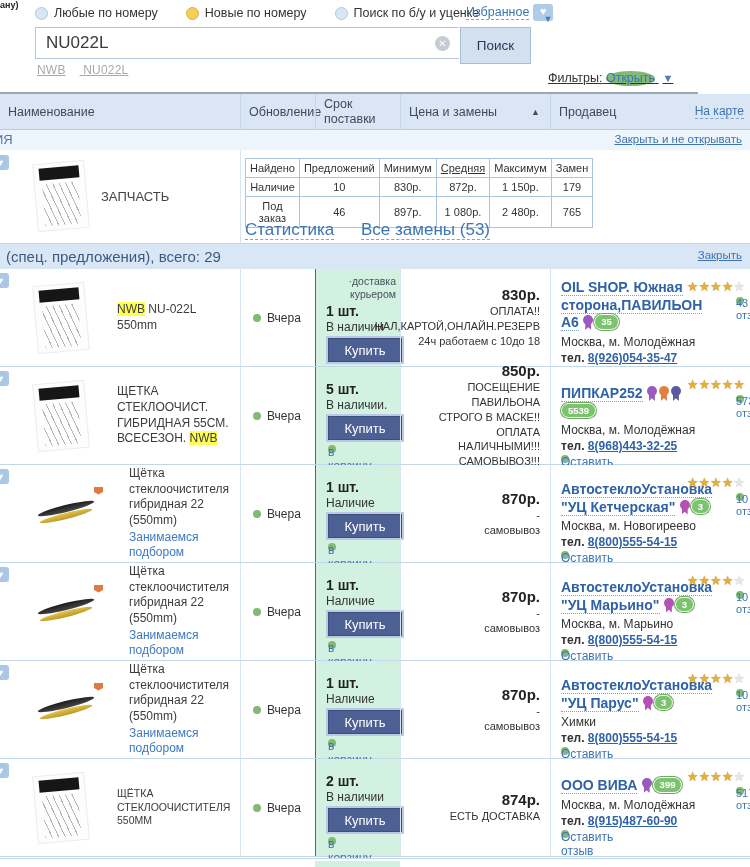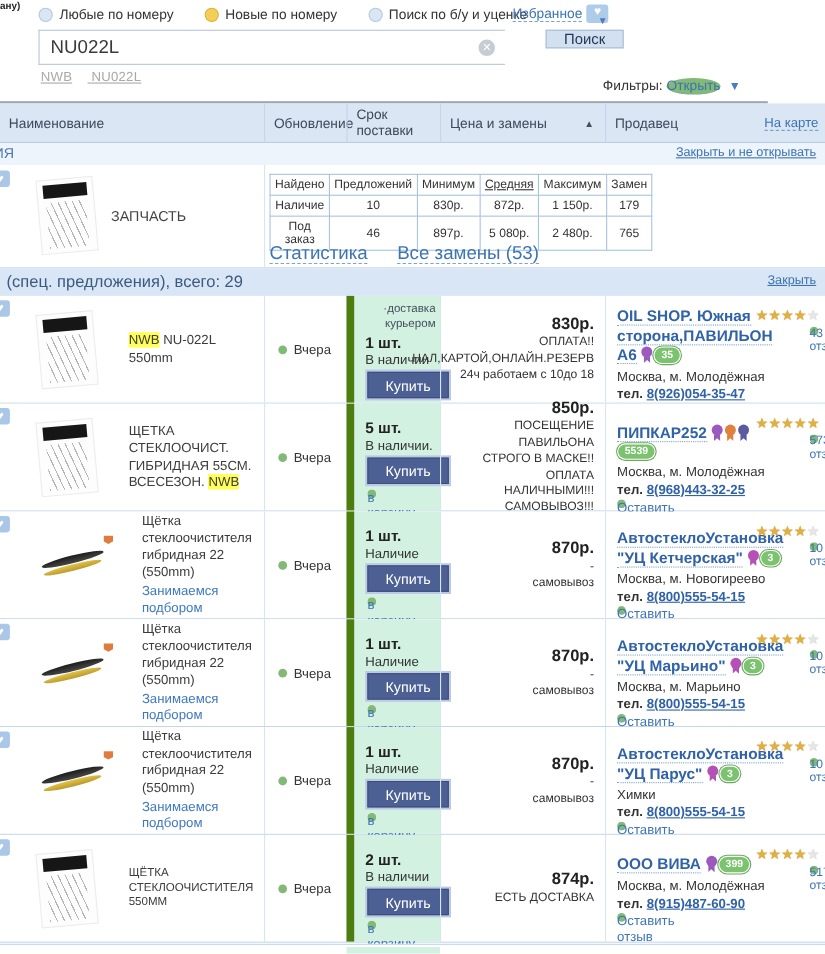--- a/index.html
+++ b/index.html
@@ -21,25 +21,25 @@
   .fav-top { position:absolute; top:4px; left:466px; display:flex; align-items:center; gap:4px; font-size:12.5px; }
   .fav-box { width:20px; height:17px; background:#aecbea; border-radius:3px; position:relative;
              color:#fff; font-size:11px; text-align:center; line-height:15px; }
   .fav-box .chev { position:absolute; right:1px; bottom:-3px; color:#4c7cba; font-size:9px; line-height:9px; }
 
   .search-wrap { position:absolute; top:27px; left:35px; }
   .search-input { width:424px; height:32px; border:1px solid #b6c6da; border-right:none; font-family:"Liberation Sans",sans-serif;
                   font-size:17px; color:#3a3a3a; padding:0 30px 0 10px; outline:none; background:#fff; }
   .clear-x { position:absolute; left:400px; top:9px; width:15px; height:15px; border-radius:50%;
              background:#c7ccd4; color:#fff; font-size:10px; line-height:15px; text-align:center; }
-  .search-btn { position:absolute; left:425px; top:0; width:71px; height:17px; background:#d3e0f0;
-                border:1px solid #a9bdd6; font-family:"Liberation Sans",sans-serif; font-size:13.5px; color:#23395c;margin-left:36px; }
+  .search-btn { position:absolute; left:425px; top:0; width:71px; height:37px; background:#d3e0f0;
+                border:1px solid #a9bdd6; font-family:"Liberation Sans",sans-serif; font-size:13.5px; color:#23395c; }
   .hint { position:absolute; top:63px; left:37px; font-size:12px; color:#a9a9a9; letter-spacing:.2px;text-decoration:underline; }
   .hint span { margin-right:14px; }
-  .filters { position:absolute; top:71px; left:548px; font-size:12.5px; color:#333; }
+  .filters { position:absolute; top:71px; left:548px; font-size:12.5px; color:#333;text-decoration:underline; }
   .filters .chev { color:#4c7cba; font-size:11px; margin-left:4px; }
 
   .topline { position:absolute; top:92px; left:0; width:698px; height:2px; background:#9aa6b4; }
 
   
   .thead { position:absolute; top:94px; left:0; width:750px; height:36px; background:#dae6f4;
            border-bottom:1px solid #b7cde3; font-size:12.5px; color:#3e4a5a; }
   .hc { position:absolute; top:0; height:100%; display:flex; align-items:center; padding-left:8px; }
   .hc.b { border-left:1px solid #c3d6ea; }
   .sort-arrow { position:absolute; right:10px; top:13px; font-size:9px; color:#44505e; }
@@ -70,21 +70,21 @@
   
   .band { position:absolute; top:244px; left:0; width:750px; height:25px; background:#d9e6f5; }
   .band-title { position:absolute; left:6px; top:4px; font-size:15px; color:#3c5a80; }
   .band-close { position:absolute; right:8px; top:5px; font-size:11.5px; }
 
   
   .row { position:absolute; left:0; width:750px; height:98px; background:#fff; border-bottom:1px solid #c3d7ea; }
   .cell { position:absolute; top:0; height:100%; }
   .c1 { left:0; width:240px; display:flex; align-items:center; padding-left:35px; gap:10px; }
   .c2 { left:240px; width:75px; border-left:1px solid #d7e4f1; display:flex; align-items:center; padding-left:12px; gap:6px; font-size:12px; }
-  .c3 { left:315px; width:85px; border-left:7px solid #4d7c0f; background:#d3f1e1; padding:6px 4px 0 10px; }
+  .c3 { left:315px; width:85px; border-left:1px solid #4d7c0f; background:#d3f1e1; padding:6px 4px 0 10px; }
   .c4 { left:400px; width:150px; border-left:1px solid #d7e4f1; display:flex; flex-direction:column; justify-content:center;
         align-items:flex-end; padding-right:10px; text-align:right; }
   .c5 { left:550px; width:200px; border-left:1px solid #d7e4f1; padding:10px 4px 0 10px; font-size:12px; }
   .nm { font-size:12px; color:#3c3c3c; width:138px; line-height:1.3;padding-left:20px; }
   .nm .hl { background:#ffff55; }
   .nm .hl:empty, .nm .sub:empty, .note:empty { display:none; }
   .nm .sub { display:block; font-size:12px; margin-top:1px; color:#3e79c0; }
   .photo { width:64px; height:50px; position:relative; flex:none; }
   .photo .b1 { position:absolute; top:16px; left:2px; width:58px; height:7px; border-radius:50%;
                background:linear-gradient(#1c1c1c,#474747); transform:rotate(-14deg); }
@@ -208,21 +208,21 @@
         <td>10</td>
         <td>830р.</td>
         <td>872р.</td>
         <td>1 150р.</td>
         <td>179</td>
       </tr>
       <tr>
         <td>Под заказ</td>
         <td>46</td>
         <td>897р.</td>
-        <td>5 080р.</td>
+        <td>1 080р.</td>
         <td>2 480р.</td>
         <td>765</td>
       </tr>
     </tbody>
       </table>
     <div class="stats-links">
       <a class="lnk dash">Статистика</a>
       <a class="lnk dash">Все замены (53)</a>
     </div>
   </div>

